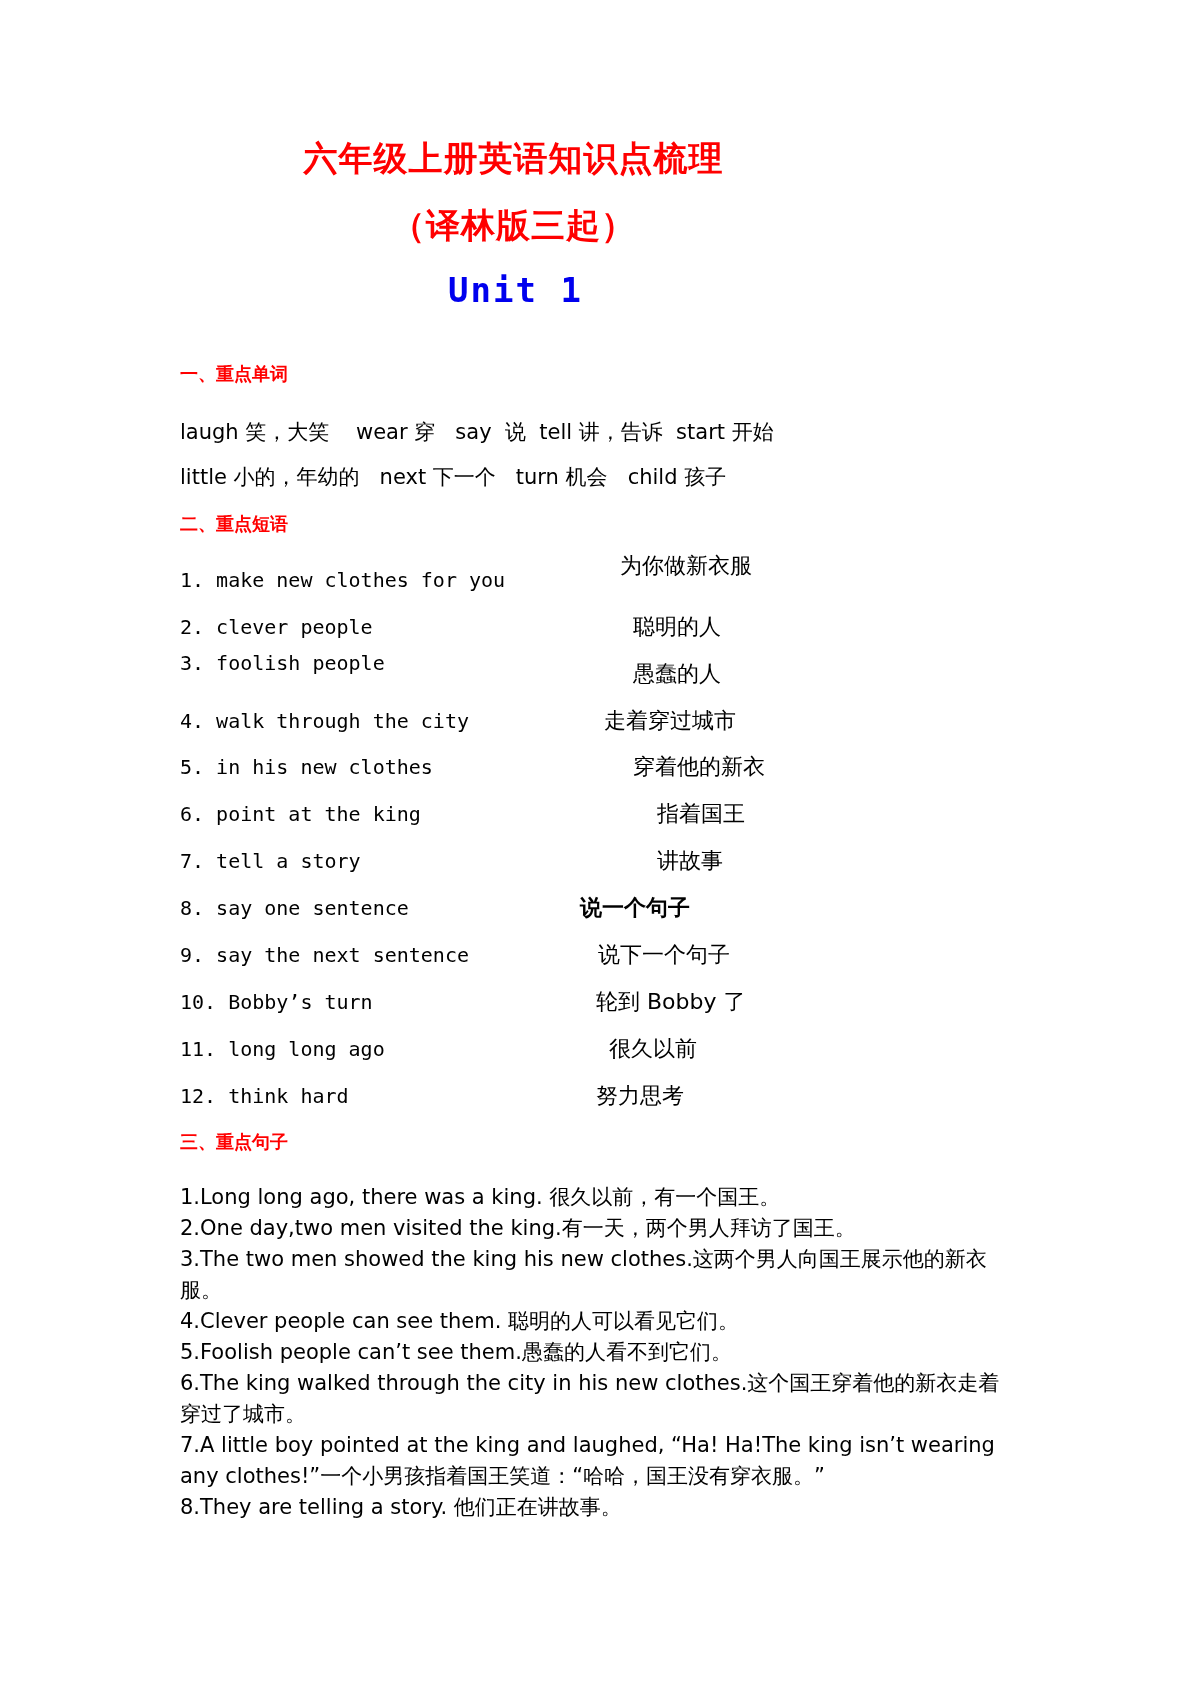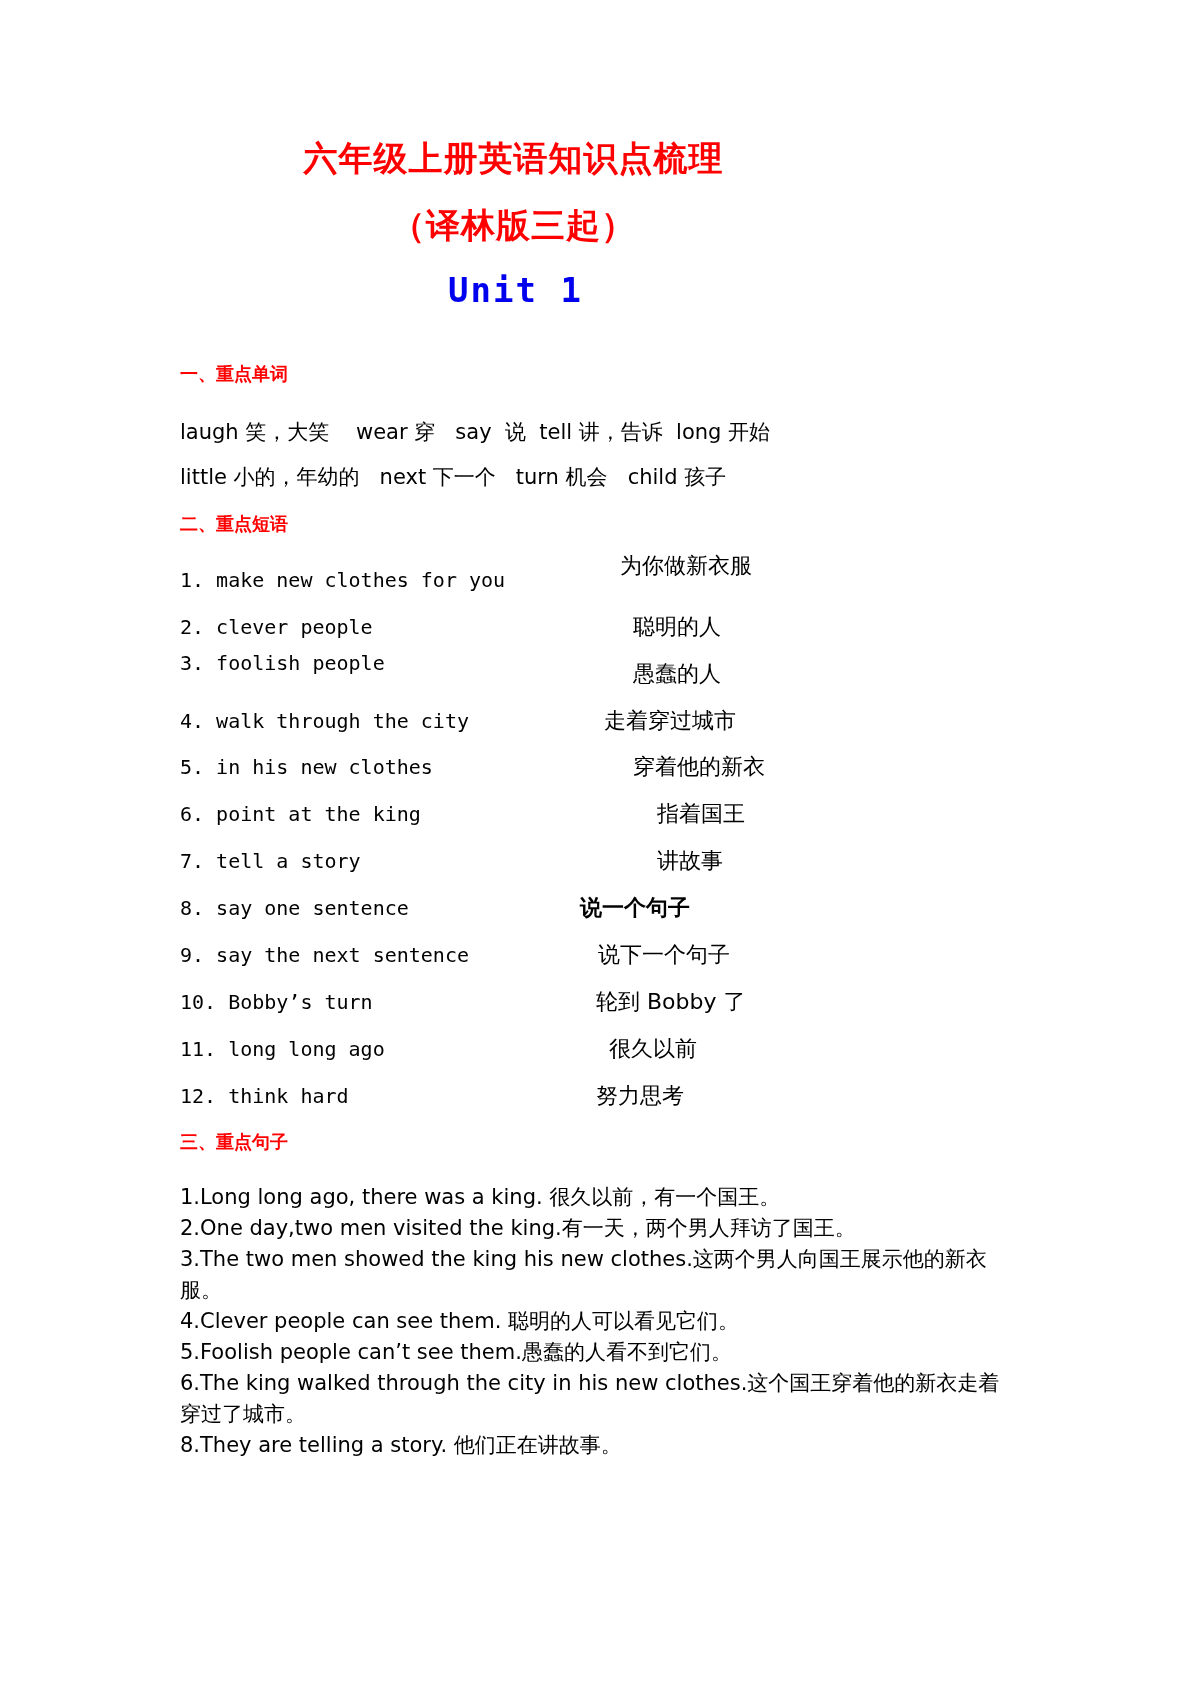--- a/index.html
+++ b/index.html
@@ -20,21 +20,21 @@
             font-family: "DejaVu Sans", sans-serif; }
   </style>
 </head>
 <body>
 
 <div class="title" style="top:136px;">六年级上册英语知识点梳理</div>
 <div class="title" style="top:203px;">（译林版三起）</div>
 <div class="unit" style="top:270px;">Unit 1</div>
 
 <div class="section" style="top:362px;">一、重点单词</div>
-<div class="line" style="top:418px;">laugh 笑，大笑    wear 穿   say  说  tell 讲，告诉  long 开始</div>
+<div class="line" style="top:418px;">laugh 笑，大笑    wear 穿   say  说  tell 讲，告诉  start 开始</div>
 <div class="line" style="top:463px;">little 小的，年幼的   next 下一个   turn 机会   child 孩子</div>
 
 <div class="section" style="top:512px;">二、重点短语</div>
 
 <div class="phrase-en" style="top:568px;">1. make new clothes for you</div>
 <div class="phrase-zh" style="top:551px; left:620px;">为你做新衣服</div>
 <div class="phrase-en" style="top:615px;">2. clever people</div>
 <div class="phrase-zh" style="top:612px; left:633px;">聪明的人</div>
 <div class="phrase-en" style="top:651px;">3. foolish people</div>
 <div class="phrase-zh" style="top:659px; left:633px;">愚蠢的人</div>
@@ -59,14 +59,15 @@
 
 <div class="section" style="top:1130px;">三、重点句子</div>
 
 <div class="sent" style="top:1182px;">
   <div>1.Long long ago, there was a king.  很久以前，有一个国王。</div>
   <div>2.One day,two men visited the king.有一天，两个男人拜访了国王。</div>
   <div>3.The two men showed the king his new clothes.这两个男人向国王展示他的新衣服。</div>
   <div>4.Clever people can see them.  聪明的人可以看见它们。</div>
   <div>5.Foolish people can’t see them.愚蠢的人看不到它们。</div>
   <div>6.The king walked through the city in his new clothes.这个国王穿着他的新衣走着穿过了城市。</div>
+  <div>7.A little boy pointed at the king and laughed, “Ha! Ha!The king isn’t wearing any clothes!”一个小男孩指着国王笑道：“哈哈，国王没有穿衣服。”</div>
   <div>8.They are telling a story. 他们正在讲故事。</div>
 </div>
 
 </body></html>

